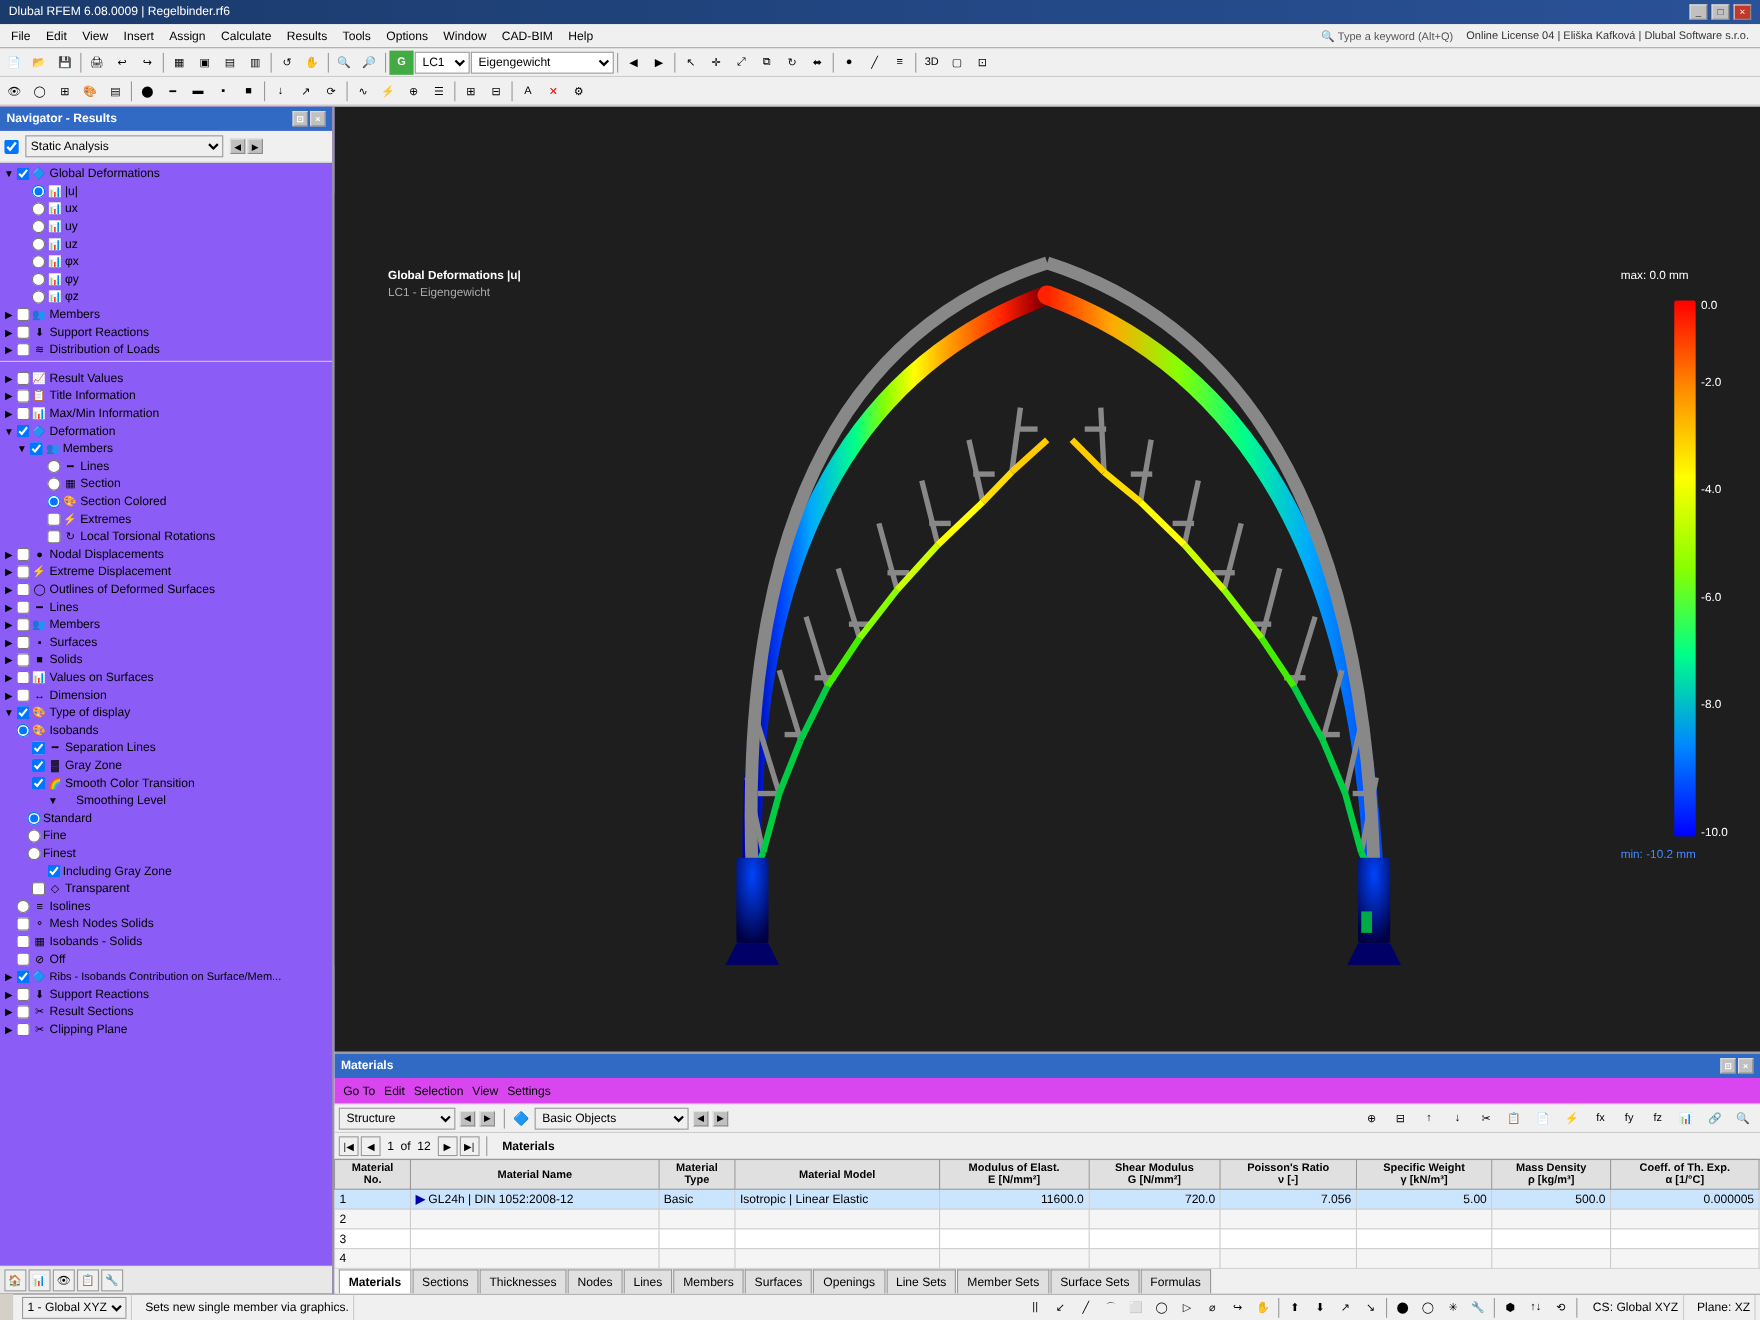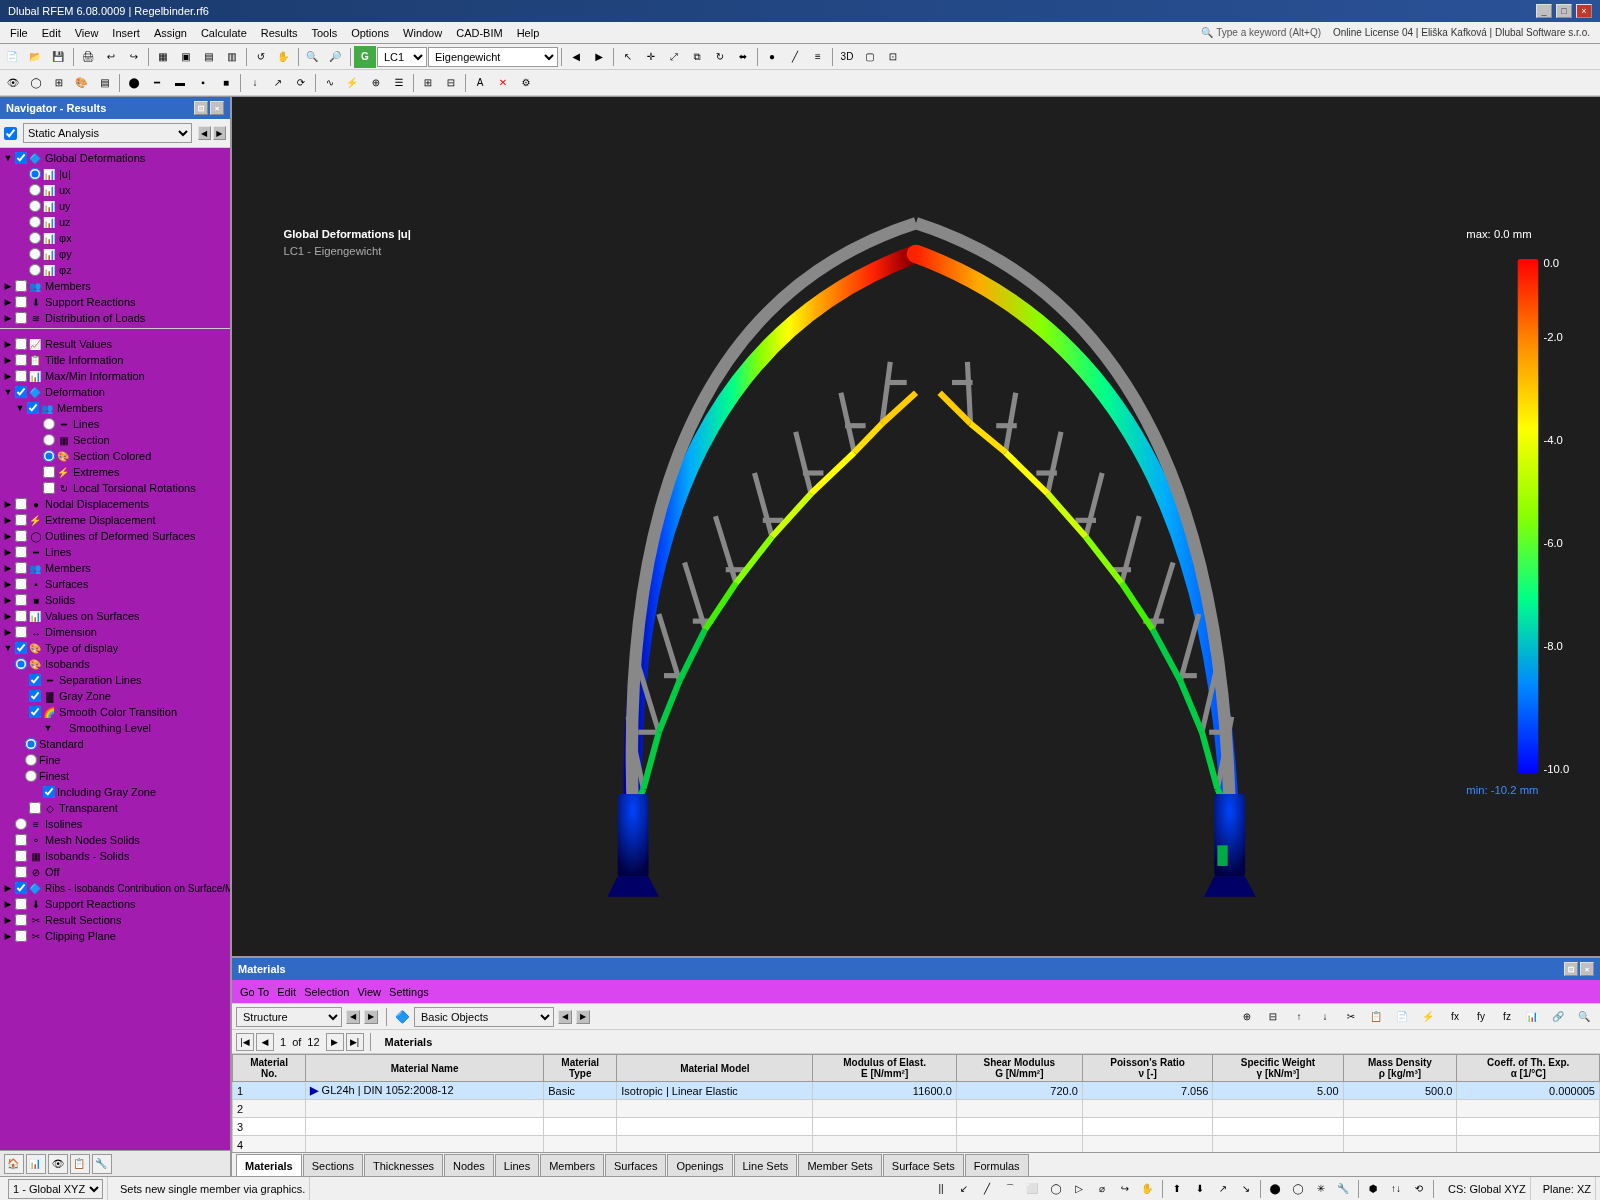--- a/index.html
+++ b/index.html
@@ -59,22 +59,22 @@
     .tb-combo { height: 20px; font-size: 11px; border: 1px solid #999; padding: 0 2px; background: white; }
 
     
     .main-layout {
       display: flex;
       height: calc(1200px - 22px - 22px - 53px - 24px);
     }
 
     
     .navigator {
-      width: 232px;
-      background: #a21caf;
+      width: 304px;
+      background: #8b5cf6;
       border-right: 2px solid #999;
       display: flex;
       flex-direction: column;
       overflow: hidden;
     }
     .navigator-header {
       background: #316ac5;
       color: white;
       padding: 3px 6px;
       font-size: 11px;
@@ -203,20 +203,21 @@
     
     .status-bar {
       height: 24px;
       background: #f0f0f0;
       border-top: 1px solid #999;
       display: flex;
       align-items: center;
       padding: 0 4px;
       gap: 8px;
       font-size: 11px;
+      margin-left: 12px;
     }
     .status-item { padding: 0 4px; border-right: 1px solid #ccc; height: 100%; display: flex; align-items: center; }
 
     
     .arch-svg { position: absolute; top: 0; left: 0; width: 100%; height: 100%; }
 
     
     .pagination-row {
       height: 24px;
       background: #f0f0f0;

